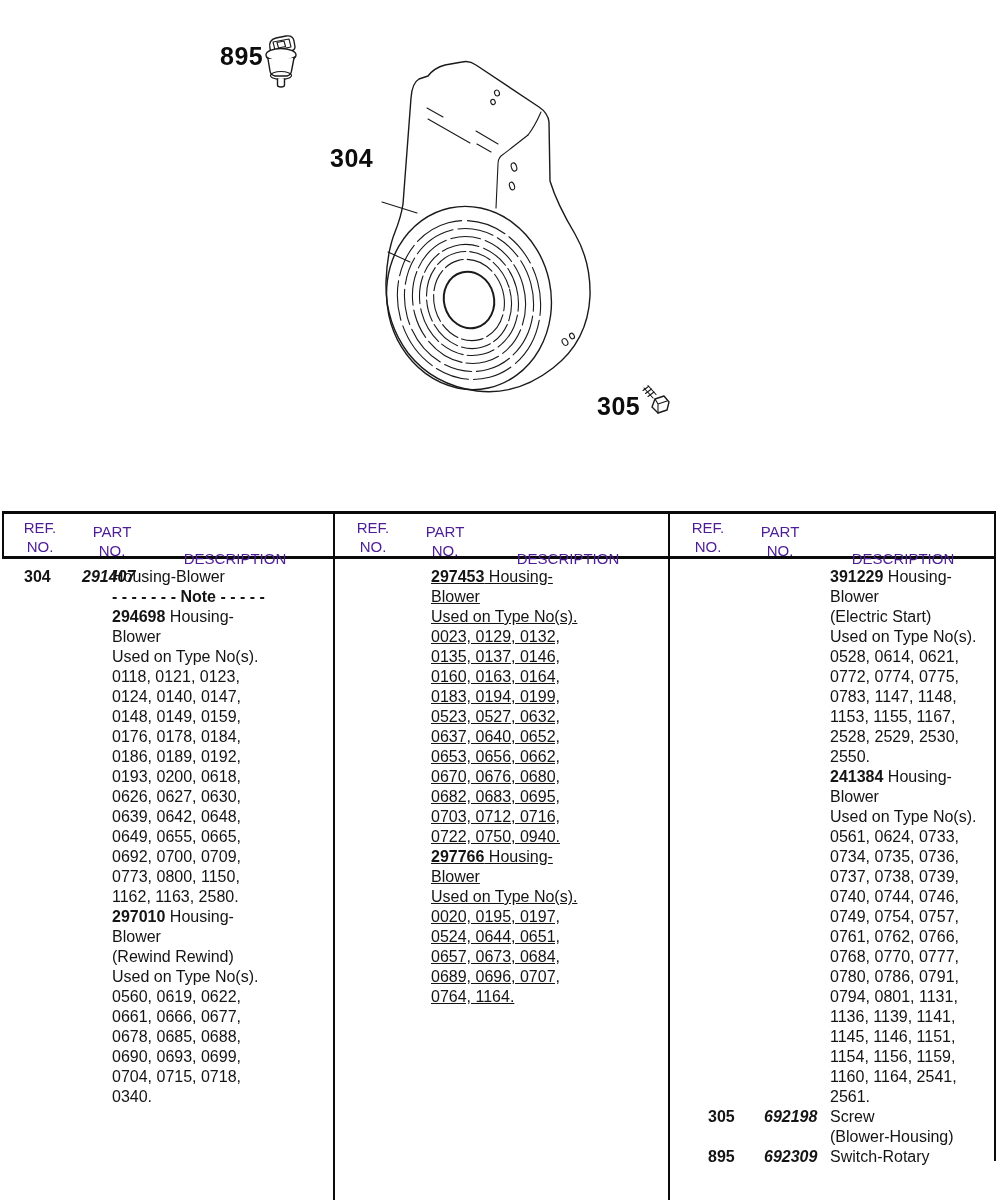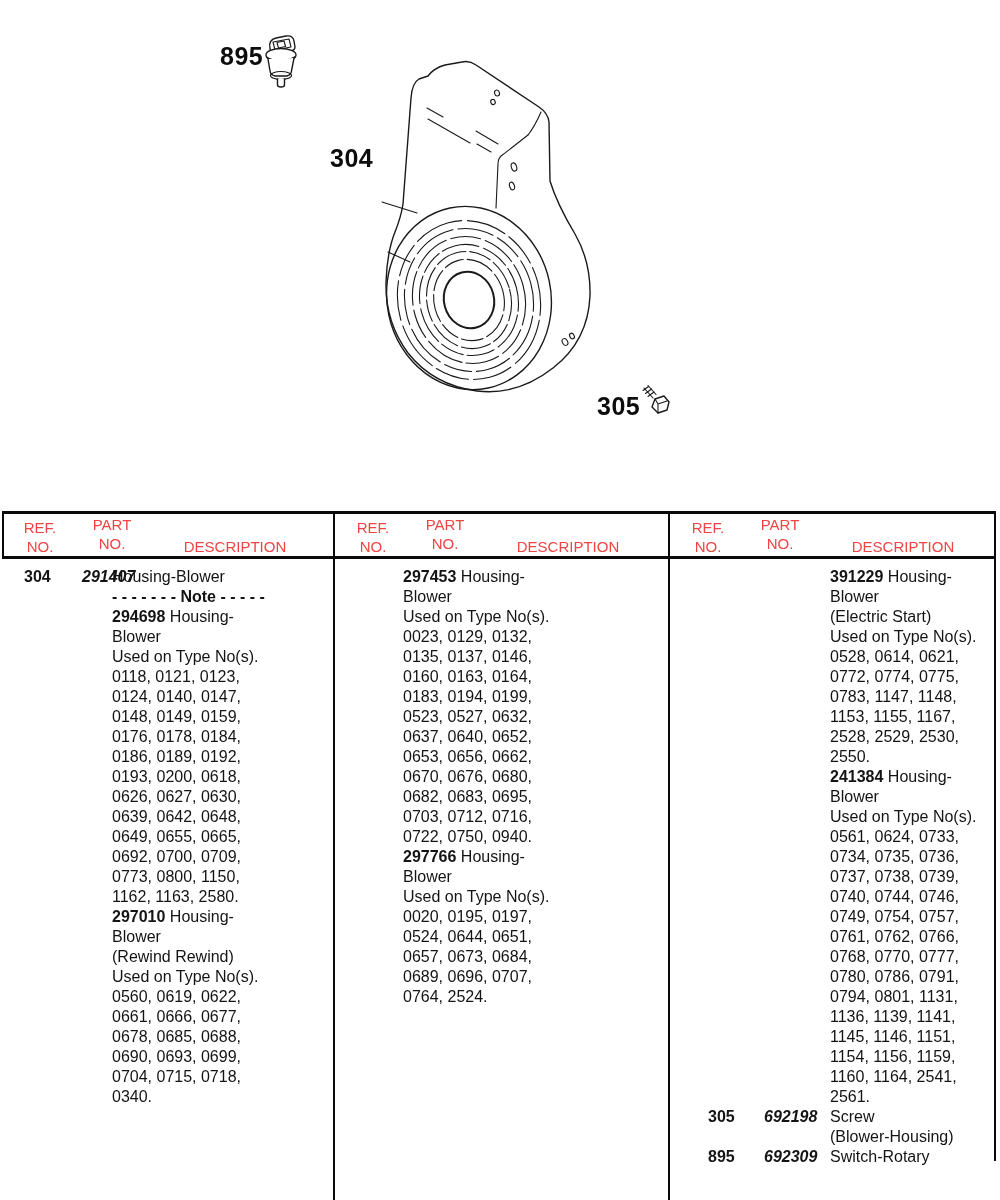--- a/index.html
+++ b/index.html
@@ -34,34 +34,34 @@
   .rule { position: absolute; background: #0a0a0a; }
   .rule-top        { left: 2px;  top: 0;     width: 994px; height: 3px; }
   .rule-head-bot   { left: 2px;  top: 45px;  width: 994px; height: 3px; }
   .rule-left       { left: 2px;  top: 0;     width: 2px;   height: 48px; }
   .rule-right      { left: 994px;top: 0;     width: 2px;   height: 650px; }
   .rule-div1       { left: 333px;top: 0;     width: 2px;   height: 689px; }
   .rule-div2       { left: 668px;top: 0;     width: 2px;   height: 689px; }
 
   .head-section { position: absolute; top: 3px; height: 42px; width: 331px; }
   .hs-1 { left: 2px; }  .hs-2 { left: 335px; }  .hs-3 { left: 670px; }
-  .head-cell { position: absolute; text-align: center; font-size: 15px; line-height: 19px; color: #ef4444; }
+  .head-cell { position: absolute; text-align: center; font-size: 15px; line-height: 19px; color: #4c1d95; }
   .hc-ref  { left: 12px;  top: 4px; width: 52px; }
-  .hc-part { left: 80px;  top: 1px; width: 60px; }
-  .hc-desc { left: 142px; top: 4px; width: 182px; }
+  .hc-part { left: 80px;  top: 8px; width: 60px; }
+  .hc-desc { left: 142px; top: 16px; width: 182px; }
   .hc-desc .h-line1 { visibility: hidden; }
 
   .body-section { position: absolute; top: 56px; width: 331px; }
   .bs-1 { left: 2px; }  .bs-2 { left: 335px; }  .bs-3 { left: 670px; }
 
   .entry { position: relative; font-size: 16px; line-height: 20px; color: #141414; }
   .cell-ref  { position: absolute; left: 22px; top: 0; font-weight: 700; }
   .cell-part { position: absolute; left: 80px; top: 0; font-weight: 700; font-style: italic; }
   .cell-desc { margin-left: 110px; width: 180px; }
-  .bs-2 .cell-desc { margin-left: 68px; }
+  .bs-2 .cell-desc { margin-left: 96px; text-decoration: underline; }
   .bs-3 .cell-ref  { left: 38px; }
   .bs-3 .cell-part { left: 94px; }
   .bs-3 .cell-desc { margin-left: 160px; }
   .desc-line { height: 20px; white-space: nowrap; }
   .desc-line b { font-weight: 700; }
 
   svg .ln { fill: none; stroke: #1a1a1a; stroke-width: 1.4; stroke-linecap: round; stroke-linejoin: round; }
   svg .thin { stroke-width: 1.1; }
   svg .thick { stroke-width: 2; }
   svg .wh { fill: #ffffff; }
@@ -209,21 +209,21 @@
           <div class="desc-line">0682, 0683, 0695,</div>
           <div class="desc-line">0703, 0712, 0716,</div>
           <div class="desc-line">0722, 0750, 0940.</div>
           <div class="desc-line"><b>297766</b> Housing-</div>
           <div class="desc-line">Blower</div>
           <div class="desc-line">Used on Type No(s).</div>
           <div class="desc-line">0020, 0195, 0197,</div>
           <div class="desc-line">0524, 0644, 0651,</div>
           <div class="desc-line">0657, 0673, 0684,</div>
           <div class="desc-line">0689, 0696, 0707,</div>
-          <div class="desc-line">0764, 2524.</div>
+          <div class="desc-line">0764, 1164.</div>
         </div>
       </div>
     </div>
   <div class="body-section bs-3">
       <div class="entry">
         <span class="cell-ref"></span>
         <span class="cell-part"></span>
         <div class="cell-desc">
           <div class="desc-line"><b>391229</b> Housing-</div>
           <div class="desc-line">Blower</div>

